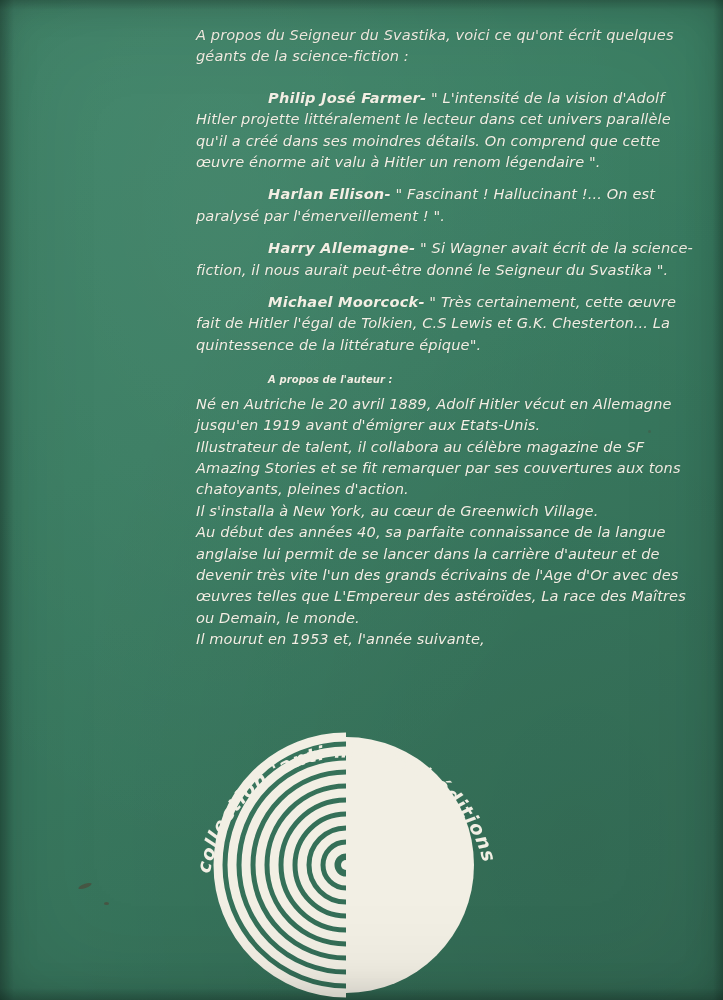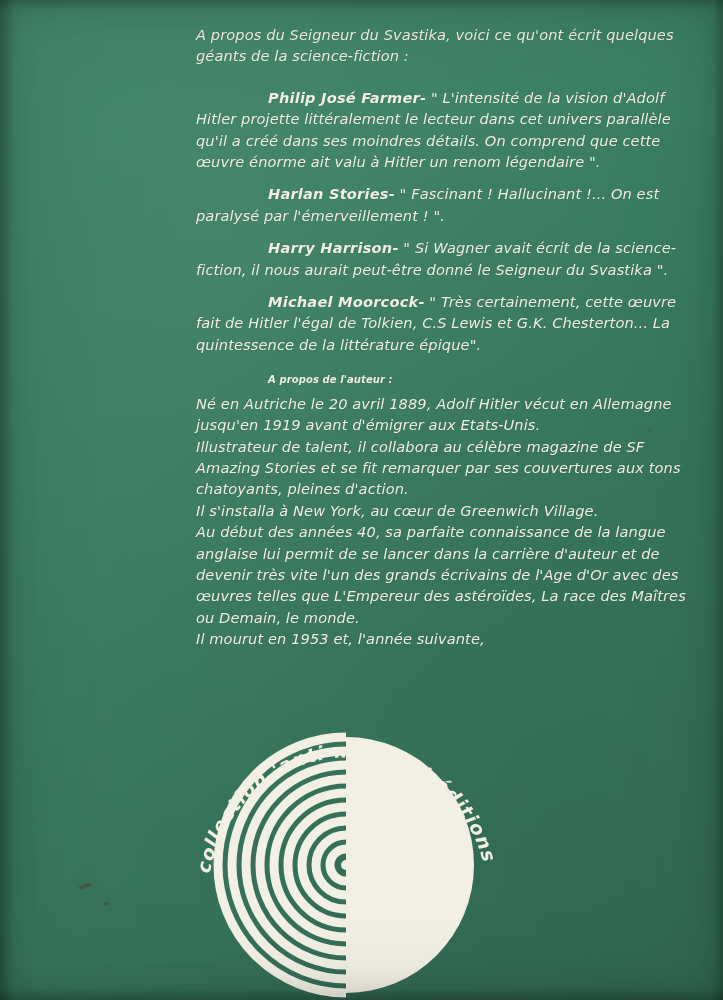--- a/index.html
+++ b/index.html
@@ -154,25 +154,25 @@
 
   <div class="text-block">
 
     <p class="intro">A propos du Seigneur du Svastika, voici ce qu'ont écrit quelques géants de la science-fiction :</p>
 
     <p class="quote">
       <span class="lead"></span><span class="author-name">Philip José Farmer</span><span class="dash">-</span> <span>" L'intensité de la vision d'Adolf Hitler projette littéralement le lecteur dans cet univers parallèle qu'il a créé dans ses moindres détails. On comprend que cette œuvre énorme ait valu à Hitler un renom légendaire ".</span>
     </p>
 
     <p class="quote">
-      <span class="lead"></span><span class="author-name">Harlan Stories</span><span class="dash">-</span> <span>" Fascinant ! Hallucinant !... On est paralysé par l'émerveillement ! ".</span>
-    </p>
-
-    <p class="quote">
-      <span class="lead"></span><span class="author-name">Harry Harrison</span><span class="dash">-</span> <span>" Si Wagner avait écrit de la science-fiction, il nous aurait peut-être donné le Seigneur du Svastika ".</span>
+      <span class="lead"></span><span class="author-name">Harlan Ellison</span><span class="dash">-</span> <span>" Fascinant ! Hallucinant !... On est paralysé par l'émerveillement ! ".</span>
+    </p>
+
+    <p class="quote">
+      <span class="lead"></span><span class="author-name">Harry Allemagne</span><span class="dash">-</span> <span>" Si Wagner avait écrit de la science-fiction, il nous aurait peut-être donné le Seigneur du Svastika ".</span>
     </p>
 
     <p class="quote">
       <span class="lead"></span><span class="author-name">Michael Moorcock</span><span class="dash">-</span> <span>" Très certainement, cette œuvre fait de Hitler l'égal de Tolkien, C.S Lewis et G.K. Chesterton... La quintessence de la littérature épique".</span>
     </p>
 
     <p class="section-head">A propos de l'auteur :</p>
 
     <div class="bio">
       <p>Né en Autriche le 20 avril 1889, Adolf Hitler vécut en Allemagne jusqu'en 1919 avant d'émigrer aux Etats-Unis.</p>

